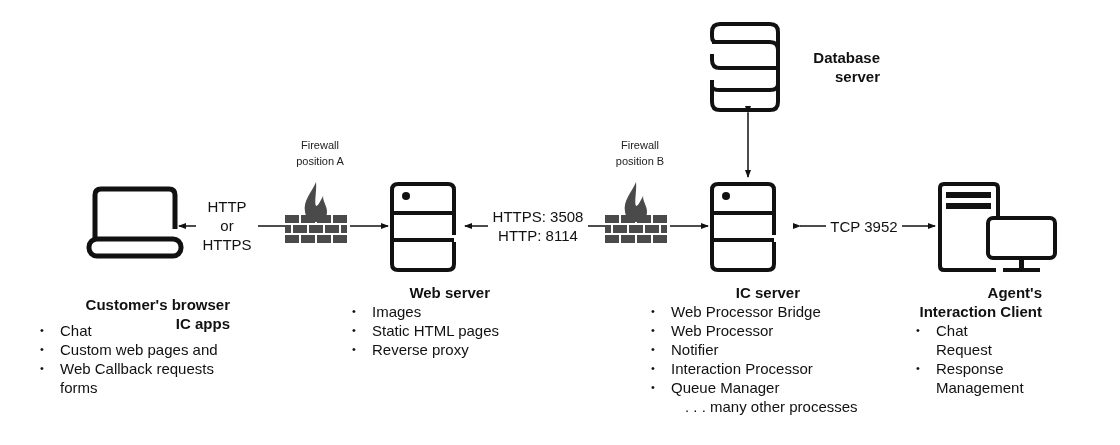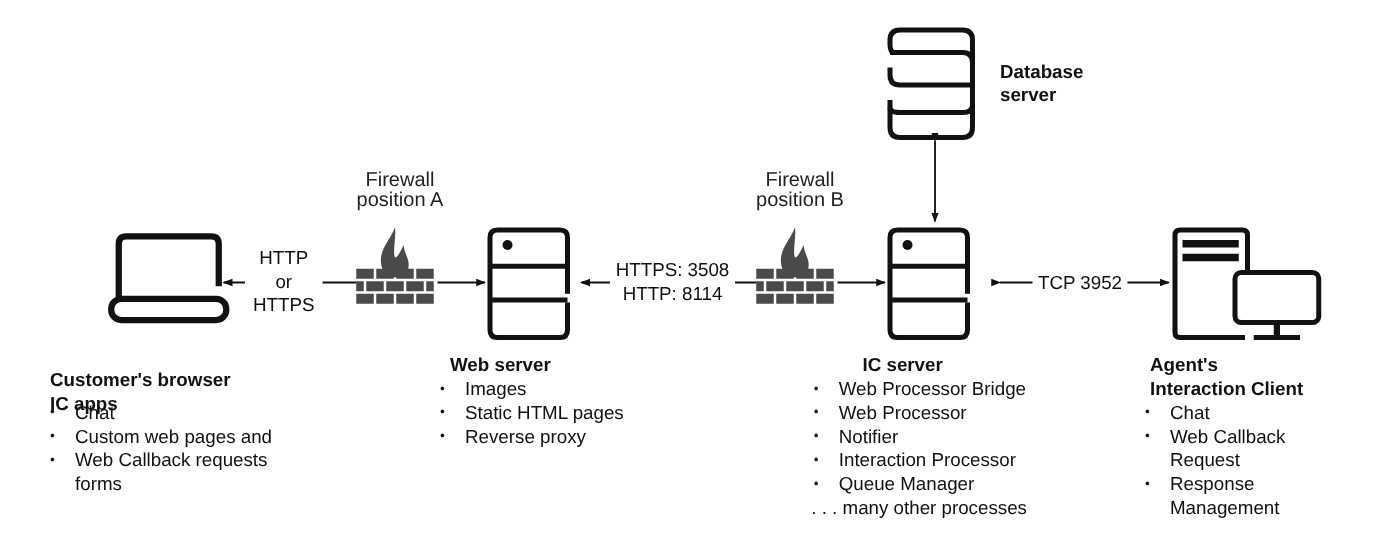--- a/index.html
+++ b/index.html
@@ -1,26 +1,26 @@
 <!DOCTYPE html>
 <html><head>
 <meta charset="utf-8">
 <style>
   html, body { margin: 0; padding: 0; background: #ffffff; }
   body { width: 1120px; height: 445px; position: relative; overflow: hidden;
          font-family: "Liberation Sans", sans-serif; color: #111; }
   .abs { position: absolute; }
   .icon { position: absolute; }
-  .title { position: absolute; font-weight: bold; font-size: 15px; text-align: left; line-height: 19px; }
-  .small { position: absolute; font-size: 16px; text-align: center; line-height: 16px; color: #222; }
+  .title { position: absolute; font-weight: bold; font-size: 15px; text-align: right; line-height: 19px; }
+  .small { position: absolute; font-size: 11px; text-align: center; line-height: 16px; color: #222; }
   .lbl { position: absolute; font-size: 15px; text-align: center; line-height: 19px; background: #fff; }
   ul.blist { position: absolute; margin: 0; padding: 0; list-style: none; font-size: 15px; line-height: 19px; }
   ul.blist li { position: relative; padding-left: 22px; }
   ul.blist li.b::before { content: "\2022"; position: absolute; left: 2px; font-size: 11px; }
-  .plain { padding-left: 0 !important; }
+  .plain { padding-left: 0 !important; margin-left: 36px; }
   svg { overflow: visible; }
 </style>
 </head>
 <body>
 
 <svg class="abs" width="1120" height="445" style="left:0;top:0;">
   <defs>
     <marker id="ah" markerWidth="8" markerHeight="8" refX="7" refY="4" orient="auto" markerUnits="userSpaceOnUse">
       <path d="M0,1 L8,4 L0,7 Z" fill="#111"></path>
     </marker>
@@ -164,23 +164,22 @@
   <li class="b">Interaction Processor</li>
   <li class="b">Queue Manager</li>
   <li class="plain">. . . many other processes</li>
 </ul>
 
 <div class="title" style="left:800px;top:48px;width:80px;">
   <div>Database</div>
   <div>server</div>
 </div>
 
-<div class="title" style="left:920px;top:283px;width:150px;">
+<div class="title" style="left:892px;top:283px;width:150px;">
   <div>Agent's</div>
   <div>Interaction Client</div>
 </div>
 <ul class="blist" style="left:914px;top:321px;">
   <li class="b">Chat</li>
-  <li class="b">Web Callback</li>
   <li>Request</li>
   <li class="b">Response</li>
   <li>Management</li>
 </ul>
 
 </body></html>

